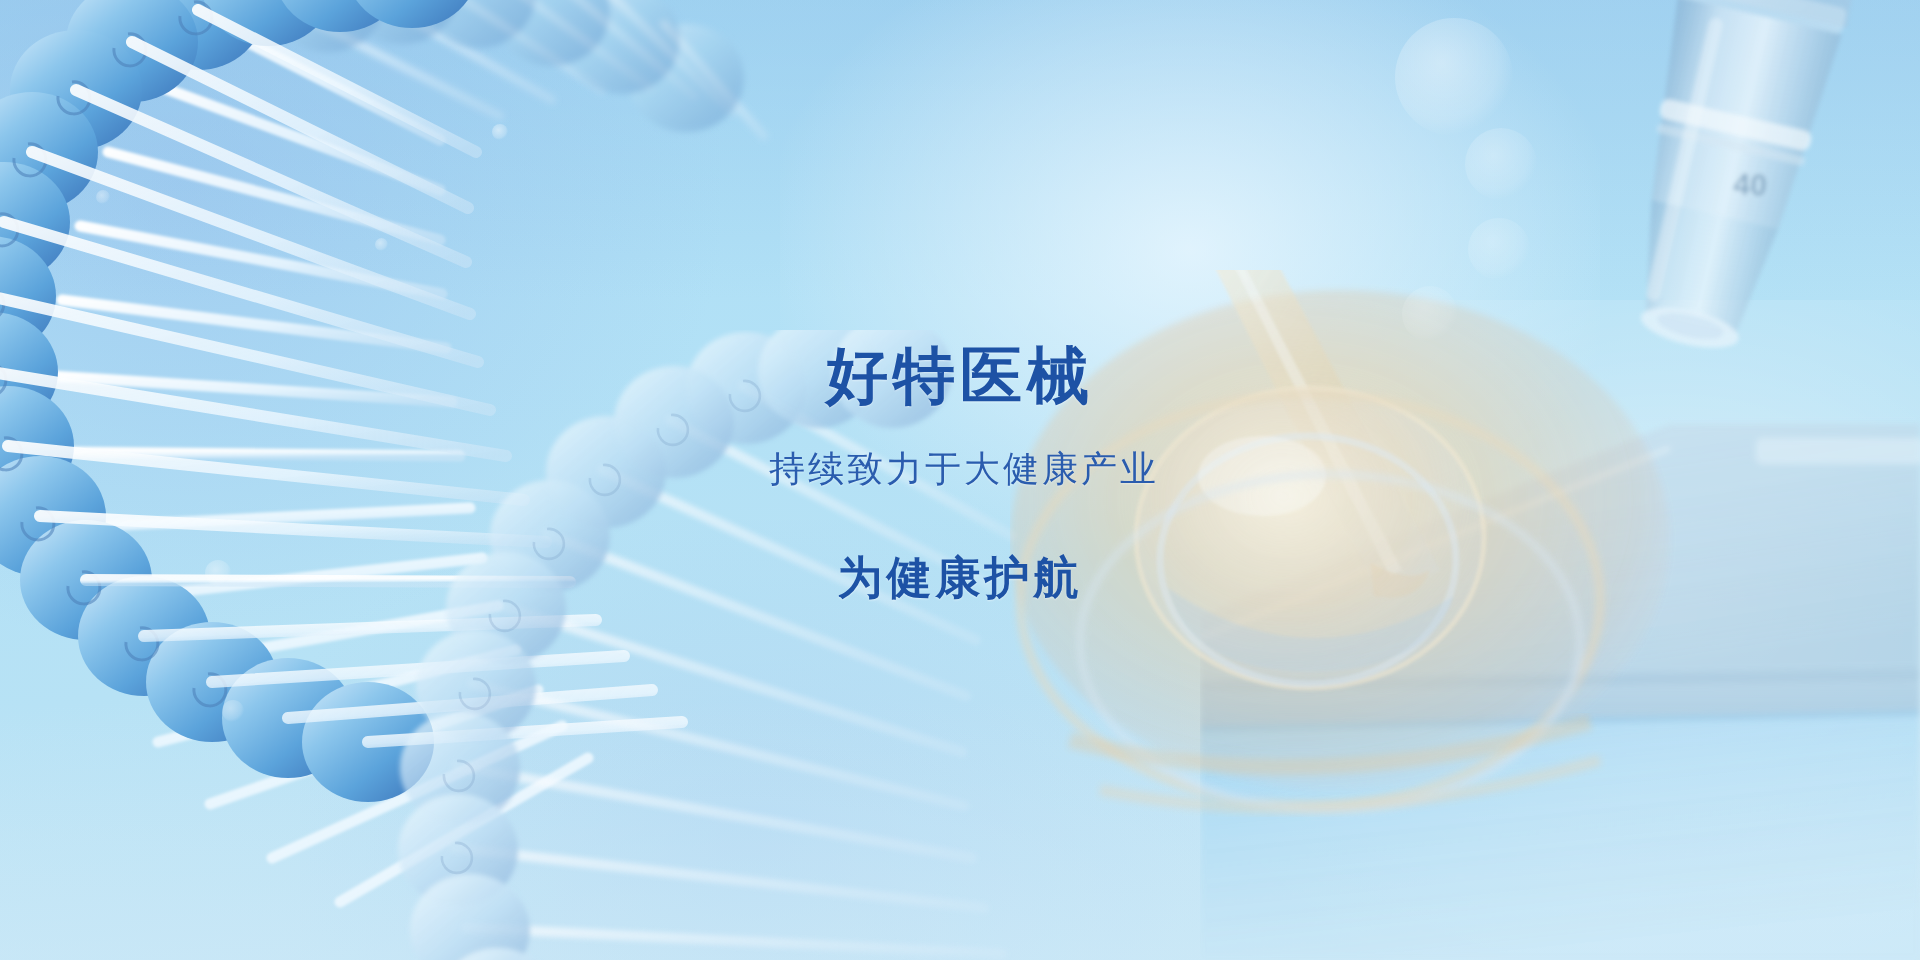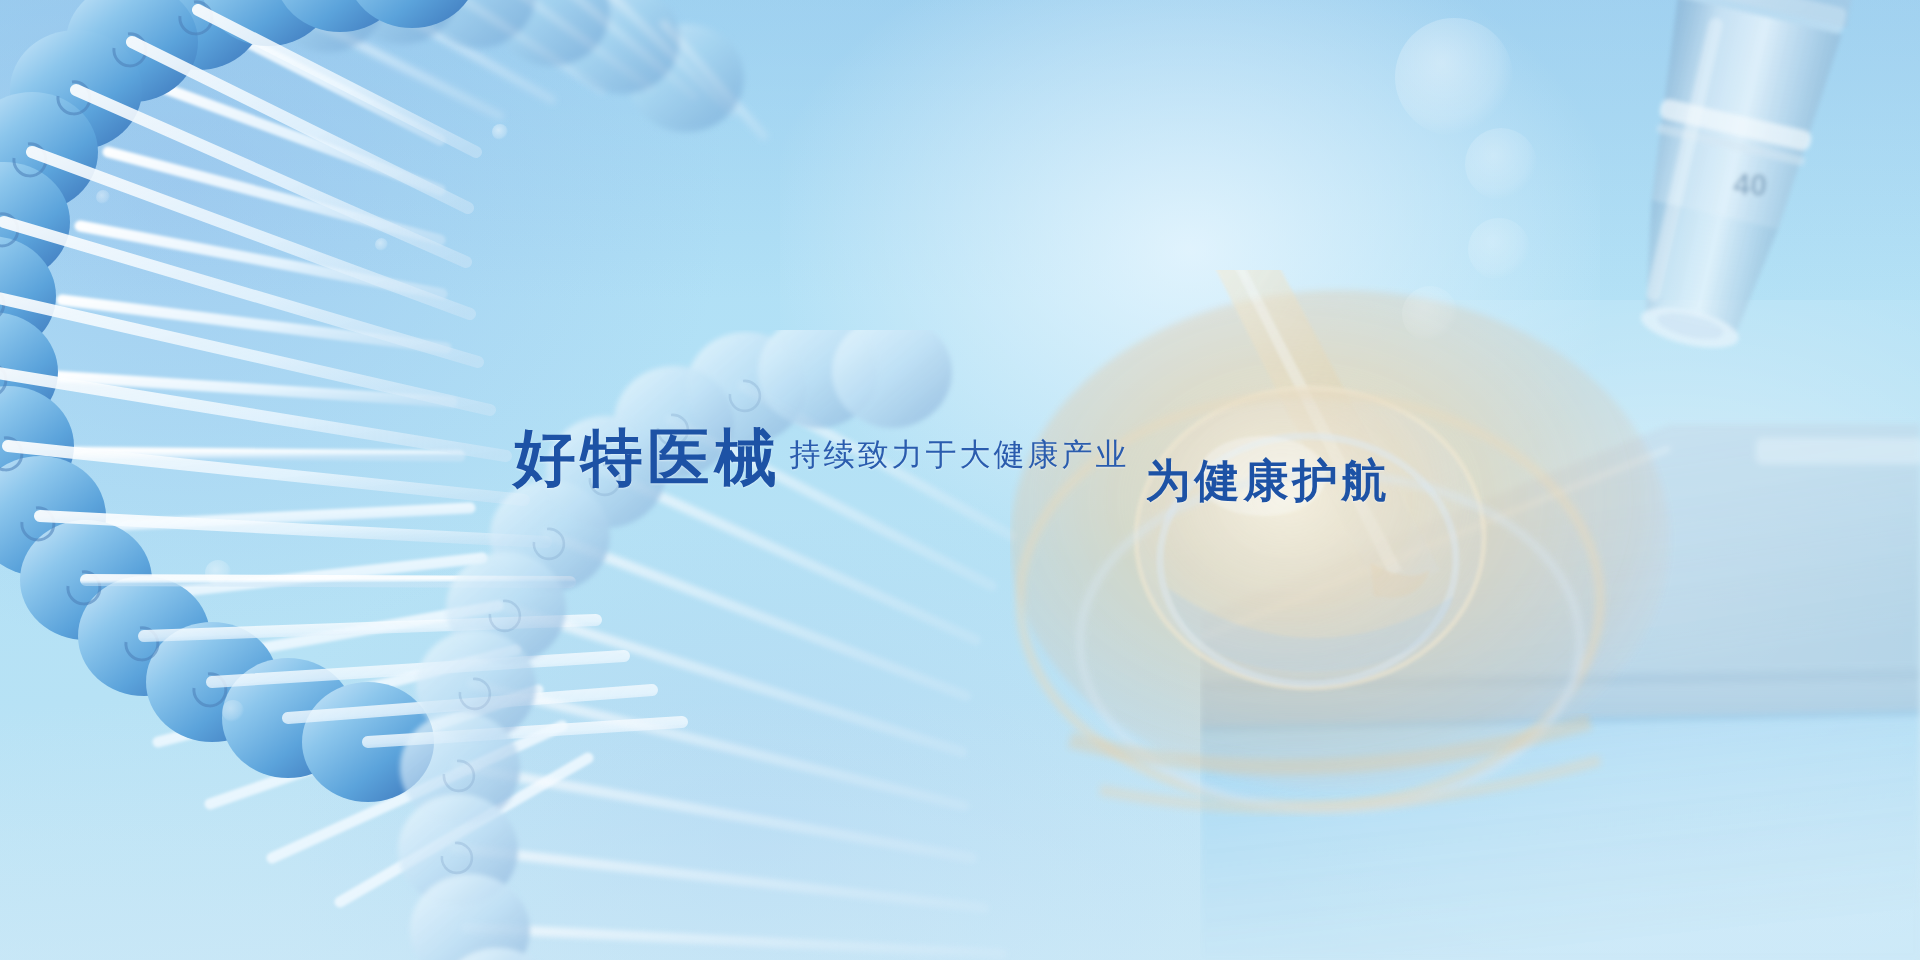--- a/index.html
+++ b/index.html
@@ -38,32 +38,32 @@
   
   #scope{position:absolute;right:-30px;top:-40px;width:540px;height:560px;opacity:.88;}
 
   
   #bench{position:absolute;right:0;top:380px;width:720px;height:580px;opacity:.85;}
   #glass{position:absolute;left:1010px;top:270px;width:700px;height:560px;opacity:.92;}
 
   
   #textblock{
     position:absolute;left:0;top:0;width:1920px;height:960px;
-    display:flex;flex-direction:row;
+    display:flex;flex-direction:column;
     align-items:center;justify-content:center;
     text-align:center;
   }
   .t-main{
     font-size:62px;font-weight:bold;letter-spacing:5px;
     color:#1d52a5;line-height:1;
     margin:0 0 44px 0;
     text-shadow:0 1px 2px rgba(255,255,255,.45);
   }
   .t-sub{
-    font-size:31px;font-weight:normal;letter-spacing:3px;
+    font-size:36px;font-weight:normal;letter-spacing:3px;
     color:#2a5cae;line-height:1;
     margin:0 0 52px 8px;
     text-shadow:0 1px 2px rgba(255,255,255,.40);
   }
   .t-tag{
     font-size:45px;font-weight:bold;letter-spacing:4px;
     color:#1d52a5;line-height:1;
     margin:16px;
     text-shadow:0 1px 2px rgba(255,255,255,.45);
   }

